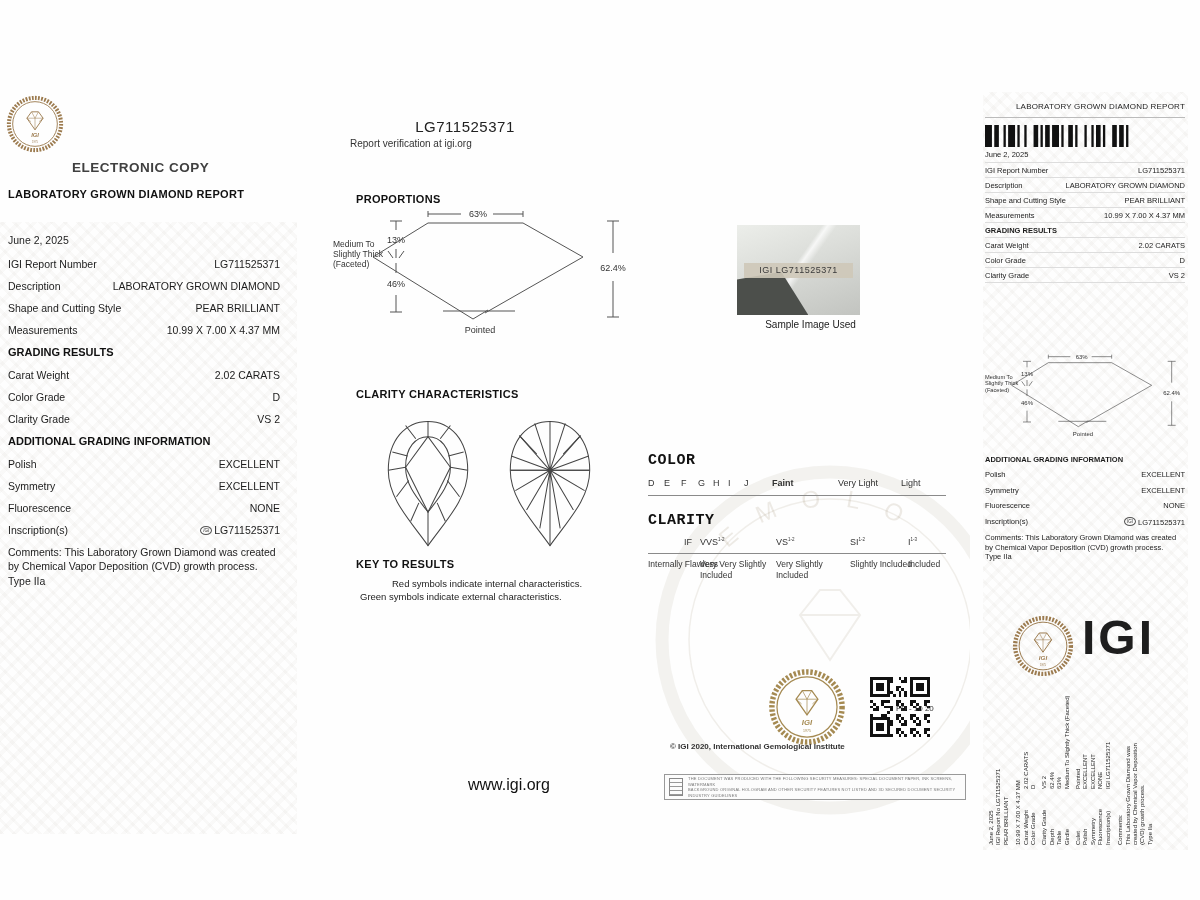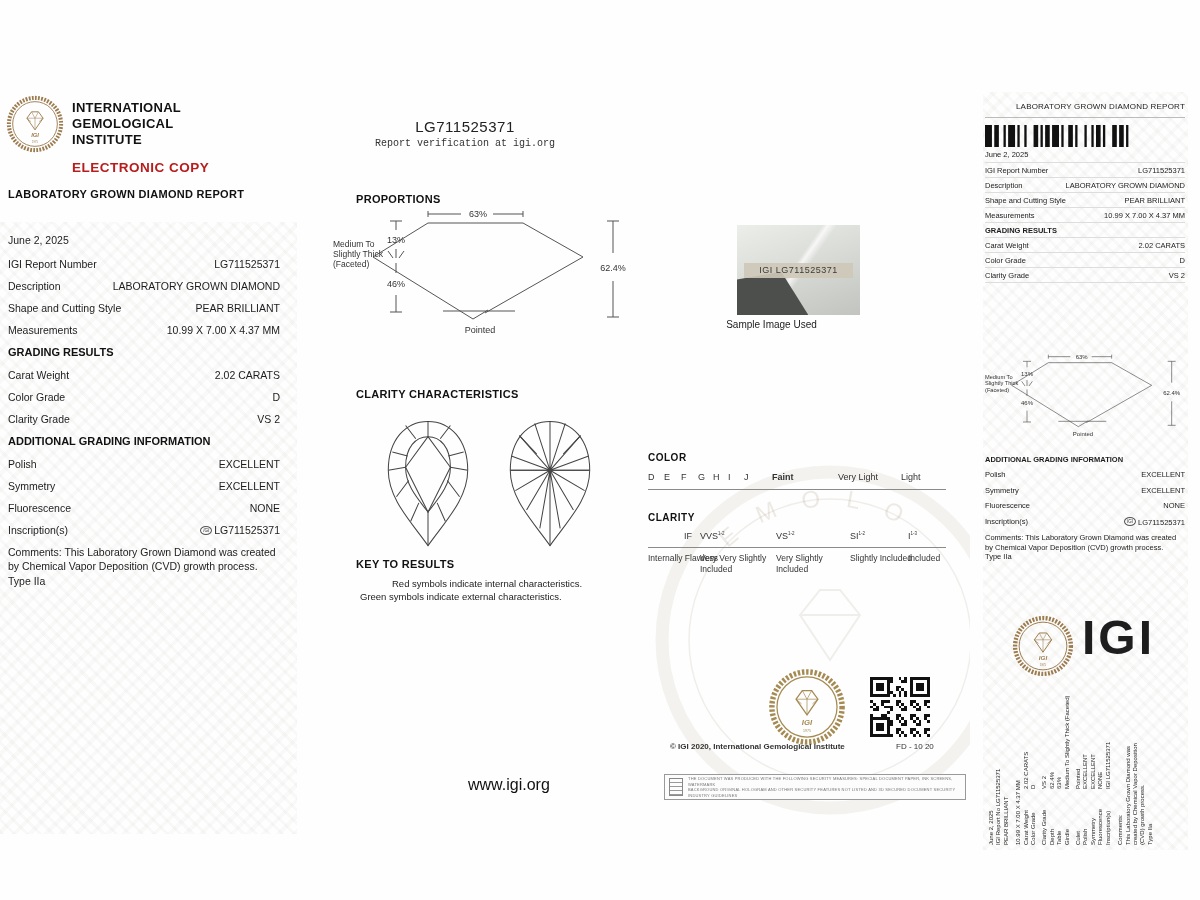--- a/index.html
+++ b/index.html
@@ -4,35 +4,35 @@
 <style>
   html,body{margin:0;padding:0;background:#fff;}
   #page{position:relative;width:1200px;height:900px;background:#fefefe;overflow:hidden;
         font-family:"Liberation Sans",sans-serif;color:#1c1c1c;}
   .abs{position:absolute;}
   .wm{background-image:
       repeating-linear-gradient(45deg, rgba(110,95,70,.035) 0 3px, transparent 3px 9px),
       repeating-linear-gradient(-45deg, rgba(110,95,70,.03) 0 4px, transparent 4px 11px);}
   
   .org-name{font-size:13px;font-weight:bold;line-height:16px;color:#111;letter-spacing:.3px;}
-  .ecopy{font-size:13.5px;font-weight:bold;color:#b91c1c;letter-spacing:.5px;}
+  .ecopy{font-size:13.5px;font-weight:bold;color:#404040;letter-spacing:.5px;}
   .doc-title{font-size:11px;font-weight:bold;color:#111;letter-spacing:.3px;}
   .ldate{font-size:10.5px;margin-bottom:12px;}
   .lrow{display:flex;justify-content:space-between;font-size:10.5px;margin-bottom:10px;}
   .lrow .v{text-align:right;white-space:nowrap;}
   .lhead{font-size:11px;font-weight:bold;color:#111;margin:3px 0 11px;}
   .comments{font-size:10.5px;line-height:13.5px;margin-top:2px;}
   .insc-ic{display:inline-block;border:1px solid #555;border-radius:50%;font-size:4.5px;
            padding:1px 2px;font-style:italic;vertical-align:2px;margin-right:2px;color:#333;}
   
   .ver-num{font-size:15px;letter-spacing:.5px;color:#222;text-align:center;}
-  .ver-txt{font-size:10px;color:#333;text-align:center;margin-top:3px;font-family:Liberation Mono, monospace;}
+  .ver-txt{font-size:10px;color:#333;margin-top:3px;}
   .mhead{font-size:11px;font-weight:bold;color:#111;letter-spacing:.3px;margin-left:11px;}
   .keyline{font-size:9.5px;line-height:13px;color:#222;}
-  .scale-title{font-size:10px;font-weight:bold;letter-spacing:.5px;color:#111;}
+  .scale-title{font-size:15px;font-weight:bold;letter-spacing:.5px;color:#111;font-family:Liberation Mono, monospace;}
   .scale-line{height:0;border-top:1.5px solid #8a8a8a;}
   .cl-letter{position:absolute;top:0;font-size:9px;color:#333;}
   .cc{font-size:9px;color:#333;}
   .cc-sup{font-size:4.5px;vertical-align:super;color:#333;}
   .cdesc{position:absolute;top:0;font-size:8.5px;line-height:10.5px;color:#333;}
   
   .sample-img{width:123px;height:90px;position:relative;overflow:hidden;
      background:linear-gradient(160deg,#eceeea 0%,#dcdeda 40%,#c2c4c0 100%);}
   .sample-img .shine{position:absolute;inset:0;
      background:linear-gradient(125deg,transparent 46%,rgba(255,255,255,.75) 49%,transparent 54%);}
@@ -77,25 +77,20 @@
 
   <div class="abs" style="left:0;top:0;width:300px;height:900px;">
     <div class="abs seal-slot" style="left:6px;top:95px;width:58px;height:58px;"><svg viewBox="0 0 100 100" width="100%" height="100%">
 <circle cx="50" cy="50" r="45" fill="none" stroke="#9c7b4f" stroke-width="7" stroke-dasharray="3.1 2.3"></circle>
 <circle cx="50" cy="50" r="38.5" fill="none" stroke="#9c7b4f" stroke-width="1.6"></circle>
 <path d="M36,40 L44,29 L56,29 L64,40 L50,60 Z" fill="none" stroke="#9c7b4f" stroke-width="1.6"></path>
 <path d="M36,40 L64,40 M44,29 L50,40 L56,29 M50,40 L50,60 M36,40 L43,46 M64,40 L57,46" fill="none" stroke="#9c7b4f" stroke-width="0.9"></path>
 <text x="50" y="73" text-anchor="middle" font-size="10" font-weight="bold" font-style="italic" fill="#9c7b4f">IGI</text>
 <text x="50" y="82" text-anchor="middle" font-size="4.5" fill="#9c7b4f">1975</text>
         </svg></div>
-    <div class="abs org-name" style="left:72px;top:100px;">
-      <div>INTERNATIONAL</div>
-      <div>GEMOLOGICAL</div>
-      <div>INSTITUTE</div>
-    </div>
     <div class="abs ecopy" style="left:72px;top:160px;">ELECTRONIC COPY</div>
     <div class="abs doc-title" style="left:8px;top:188px;">LABORATORY GROWN DIAMOND REPORT</div>
 
     <div class="abs wm" style="left:0;top:222px;width:297px;height:612px;">
       <div class="abs" style="left:8px;top:12px;width:272px;">
         <div class="ldate">June 2, 2025</div>
         <div class="lrow">
           <span>IGI Report Number</span>
           <span class="v">LG711525371</span>
           </div>
@@ -178,21 +173,21 @@
 <text x="0" y="60" font-size="8.5">(Faceted)</text>
 <text x="147" y="126" text-anchor="middle">Pointed</text>
           </g>
         </svg></div>
 
     <div class="abs sample-img" style="left:737px;top:225px;">
       <div class="shine"></div>
       <div class="dark"></div>
       <div class="band">IGI LG711525371</div>
     </div>
-    <div class="abs sample-cap" style="left:710px;top:319px;width:123px;">Sample Image Used</div>
+    <div class="abs sample-cap" style="left:749px;top:319px;width:123px;">Sample Image Used</div>
 
     <div class="abs mhead" style="left:345px;top:388px;">CLARITY CHARACTERISTICS</div>
     <div class="abs pear-slot" style="left:372px;top:413px;width:112px;height:138px;"><svg width="100%" height="100%" viewBox="0 0 110 135" fill="none" stroke="#444" stroke-width="1">
           <path d="M55,130 C38,106 16,84 16,56 C16,26 33,8 55,8 C77,8 94,26 94,56 C94,84 72,106 55,130 Z"></path>
           <path d="M55,97 C45,84 33,71 33,53 C33,33 43,23 55,23 C67,23 77,33 77,53 C77,71 65,84 55,97 Z"></path>
        <path d="M33,53 L55,23 L77,53 L55,97 Z"></path>
        <path d="M55,130 L55,97 M16,56 L33,53 M94,56 L77,53 M55,8 L55,23 M33,12 L43,25 M77,12 L67,25 M20,38 L35,42 M90,38 L75,42 M24,82 L36,66 M86,82 L74,66 M38,106 L46,88 M72,106 L64,88"></path>
         </svg></div>
     <div class="abs pear-slot" style="left:494px;top:413px;width:112px;height:138px;"><svg width="100%" height="100%" viewBox="0 0 110 135" fill="none" stroke="#444" stroke-width="1">
           <path d="M55,130 C38,106 16,84 16,56 C16,26 33,8 55,8 C77,8 94,26 94,56 C94,84 72,106 55,130 Z"></path>
@@ -437,21 +432,21 @@
           <rect x="5" y="20" width="1" height="1" fill="#111"></rect>
           <rect x="6" y="20" width="1" height="1" fill="#111"></rect>
           <rect x="7" y="20" width="1" height="1" fill="#111"></rect>
           <rect x="10" y="20" width="1" height="1" fill="#111"></rect>
           <rect x="12" y="20" width="1" height="1" fill="#111"></rect>
           <rect x="15" y="20" width="1" height="1" fill="#111"></rect>
           <rect x="17" y="20" width="1" height="1" fill="#111"></rect>
           <rect x="20" y="20" width="1" height="1" fill="#111"></rect>
         </svg></div>
     <div class="abs cpy" style="left:670px;top:742px;font-weight:bold;">© IGI 2020, International Gemological Institute</div>
-    <div class="abs cpy" style="left:896px;top:742px;">FD - 10 20</div>
+    <div class="abs cpy" style="left:896px;top:704px;">FD - 10 20</div>
 
     <div class="abs website" style="left:468px;top:776px;">www.igi.org</div>
     <div class="abs sec-box" style="left:664px;top:774px;">
       <div class="sec-ic"></div>
       <div class="sec-tx">
         <div>THE DOCUMENT WAS PRODUCED WITH THE FOLLOWING SECURITY MEASURES: SPECIAL DOCUMENT PAPER, INK SCREENS, WATERMARK</div>
         <div>BACKGROUND ORIGINAL HOLOGRAM AND OTHER SECURITY FEATURES NOT LISTED AND 3D SECURED DOCUMENT SECURITY INDUSTRY GUIDELINES</div>
       </div>
     </div>
   </div>

